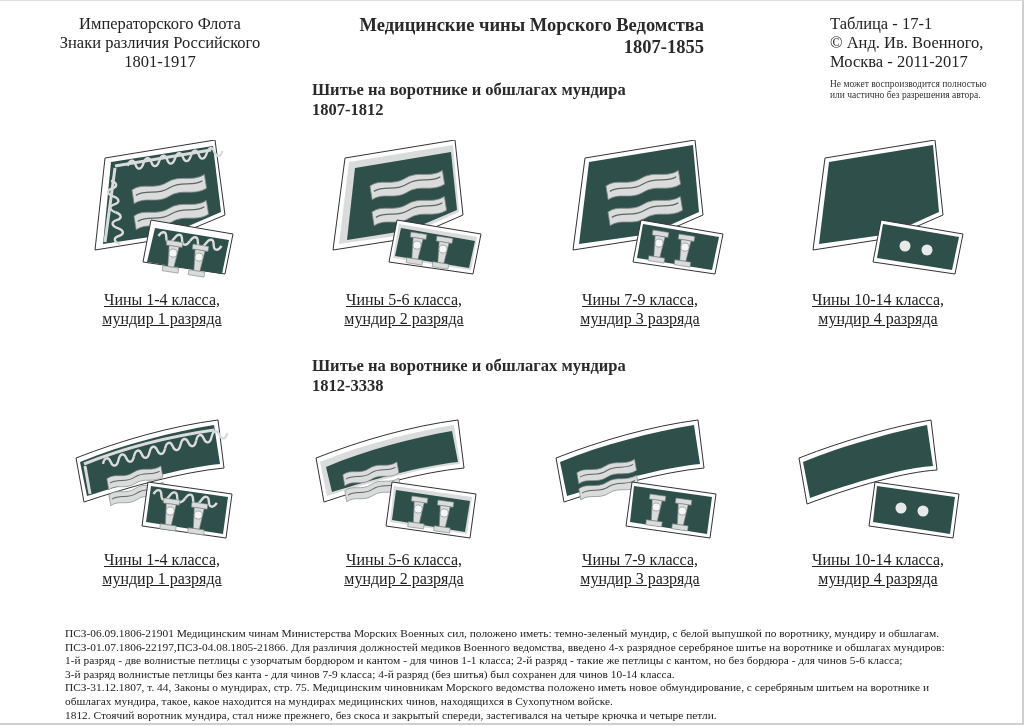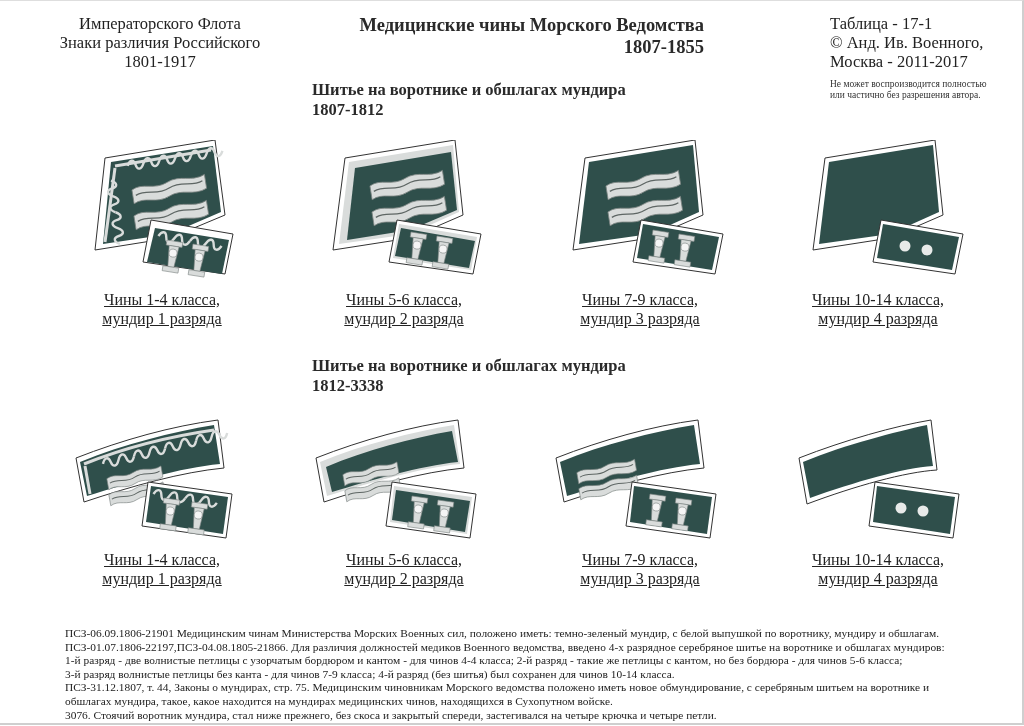--- a/index.html
+++ b/index.html
@@ -286,18 +286,18 @@
   </svg>
 </div>
 <div class="caption" style="left:768px;top:550px;">
   <div>Чины 10-14 класса,</div>
   <div>мундир 4 разряда</div>
 </div>
 
 <div class="notes">
   <div>ПСЗ-06.09.1806-21901 Медицинским чинам Министерства Морских Военных сил, положено иметь: темно-зеленый мундир,  с белой выпушкой по воротнику, мундиру и обшлагам.</div>
   <div>ПСЗ-01.07.1806-22197,ПСЗ-04.08.1805-21866.  Для различия должностей медиков Военного ведомства, введено 4-х разрядное серебряное шитье на воротнике и обшлагах мундиров:</div>
-  <div>1-й разряд - две волнистые петлицы с узорчатым бордюром и кантом - для чинов 4-4 класса;  2-й разряд - такие же петлицы с кантом, но без бордюра - для чинов 5-6 класса;</div>
+  <div>1-й разряд - две волнистые петлицы с узорчатым бордюром и кантом - для чинов 1-1 класса;  2-й разряд - такие же петлицы с кантом, но без бордюра - для чинов 5-6 класса;</div>
   <div>3-й разряд  волнистые петлицы без канта - для чинов 7-9 класса;  4-й разряд (без шитья) был сохранен для чинов 10-14 класса.</div>
   <div>ПСЗ-31.12.1807, т. 44, Законы о мундирах, стр. 75.  Медицинским чиновникам Морского ведомства положено иметь новое обмундирование, с серебряным шитьем на воротнике и</div>
   <div>обшлагах мундира, такое, какое находится на мундирах медицинских чинов, находящихся в Сухопутном войске.</div>
-  <div>3076.  Стоячий воротник мундира, стал ниже прежнего, без скоса и закрытый спереди, застегивался на четыре крючка и четыре петли.</div>
+  <div>1812.  Стоячий воротник мундира, стал ниже прежнего, без скоса и закрытый спереди, застегивался на четыре крючка и четыре петли.</div>
 </div>
 
 </body></html>

